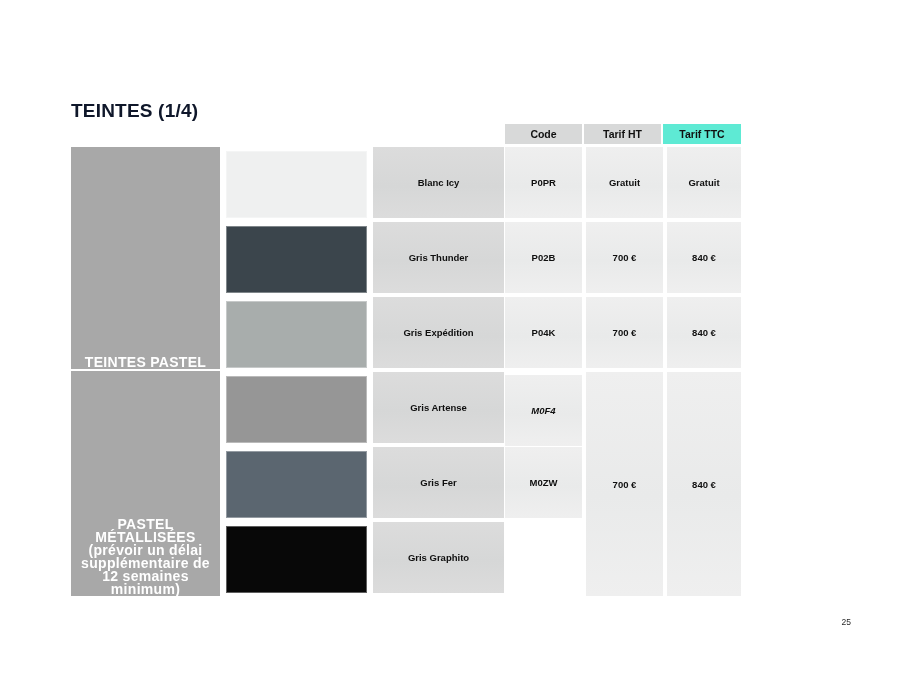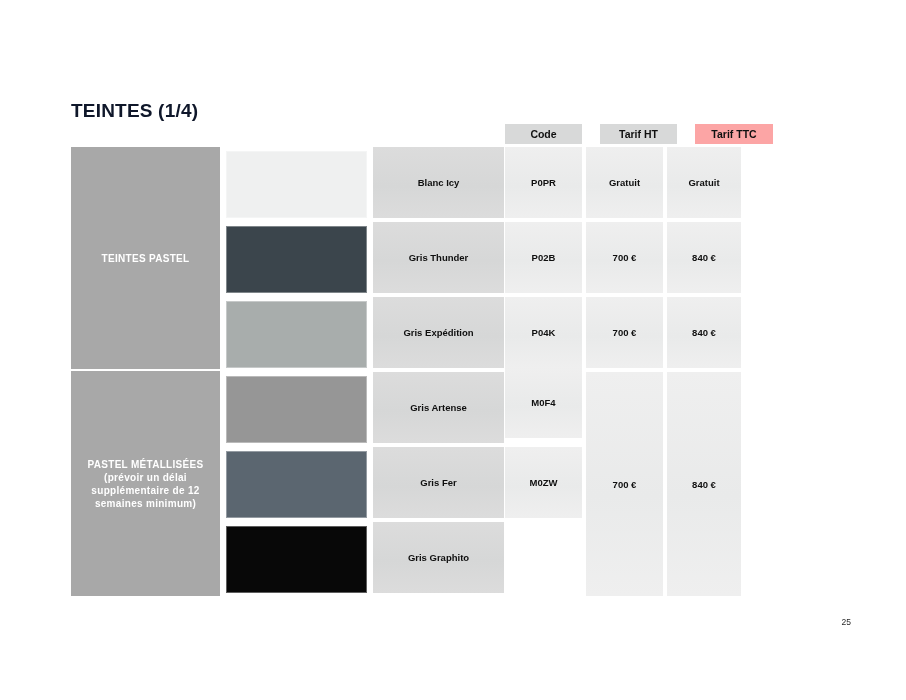--- a/index.html
+++ b/index.html
@@ -41,21 +41,20 @@
   }
 
   
   .header-row {
     position: absolute;
     left: 434px;
     top: 0px;
     width: 236px;
     height: 32px;
     display: flex;
-    gap: 16px;
   }
   .header-cell {
     flex: 0 0 auto;
     background: #d8d9d9;
     border-right: 2px solid #ffffff;
     display: flex;
     align-items: center;
     justify-content: center;
     font-size: 10.5px;
     font-weight: bold;
@@ -83,24 +82,24 @@
     width: 149px;
     height: 449px;
   }
   .cat-cell {
     position: absolute;
     left: 0;
     width: 149px;
     background: #a8a8a8;
     color: #ffffff;
     display: flex;
-    align-items: center;
+    align-items: flex-end;
     justify-content: center;
     text-align: center;
-    font-size: 10px;
+    font-size: 14px;
     font-weight: bold;
     letter-spacing: 0.3px;
     padding: 0 6px;
     line-height: 13px;
   }
   .cat-cell.pastel   { top: 0px;   height: 222px; }
   .cat-cell.metal    { top: 224px; height: 225px; }
   .cat-title { display: block; }
   .cat-sub   { display: block; font-weight: bold; }
 
@@ -207,21 +206,21 @@
 
 <div class="slide" style="background: rgb(255, 255, 255);">
 
   <div class="slide-title">TEINTES (1/4)</div>
 
   <div class="table-area">
 
     <div class="header-row">
       <div class="header-cell c-code" style="background: rgb(216, 217, 217);">Code</div>
       <div class="header-cell c-ht" style="background: rgb(216, 217, 217);">Tarif HT</div>
-      <div class="header-cell c-ttc" style="background: #fca5a5;">Tarif TTC</div>
+      <div class="header-cell c-ttc" style="background: #5eead4;">Tarif TTC</div>
     </div>
 
     <div class="body-grid">
 
       <div class="cat-col">
         <div class="cat-cell pastel" style="background: rgb(168, 168, 168); color: rgb(255, 255, 255);">
           <div>
             <span class="cat-title">TEINTES PASTEL</span>
           </div>
         </div>
@@ -248,21 +247,21 @@
         <div class="name-cell" style="top:150px;">Gris Expédition</div>
         <div class="name-cell" style="top:225px;">Gris Artense</div>
         <div class="name-cell" style="top:375px;">Gris Graphito</div>
         <div class="name-cell" style="top:300px;">Gris Fer</div>
       </div>
 
       <div class="code-col">
         <div class="code-cell" style="top:0px;">P0PR</div>
         <div class="code-cell" style="top:75px;">P02B</div>
         <div class="code-cell" style="top:150px;">P04K</div>
-        <div class="code-cell" style="top:220px;">M0F4</div>
+        <div class="code-cell" style="top:228px;font-style:italic;">M0F4</div>
         <div class="code-cell" style="top:300px;">M0ZW</div>
       </div>
 
       <div class="price-col ht">
         <div class="price-cell" style="top:0px;   height:73px;">Gratuit</div>
         <div class="price-cell" style="top:75px;  height:73px;">700 €</div>
         <div class="price-cell" style="top:150px; height:73px;">700 €</div>
         <div class="price-cell" style="top:225px; height:224px; border-bottom:none;">700 €</div>
       </div>
 

